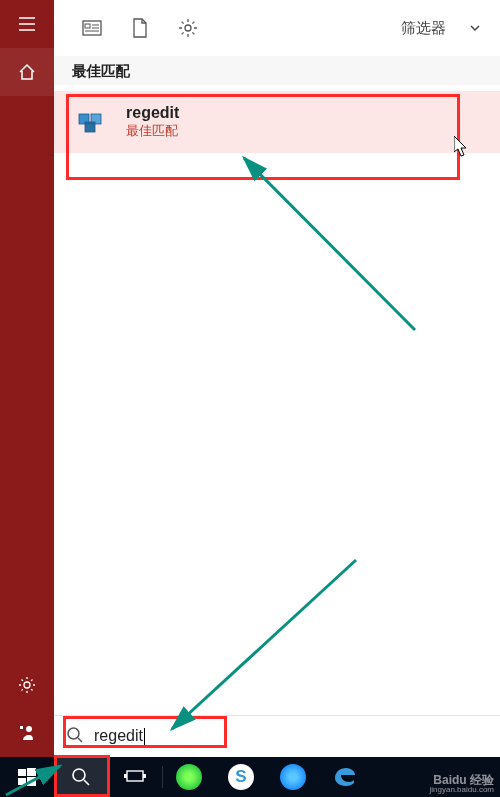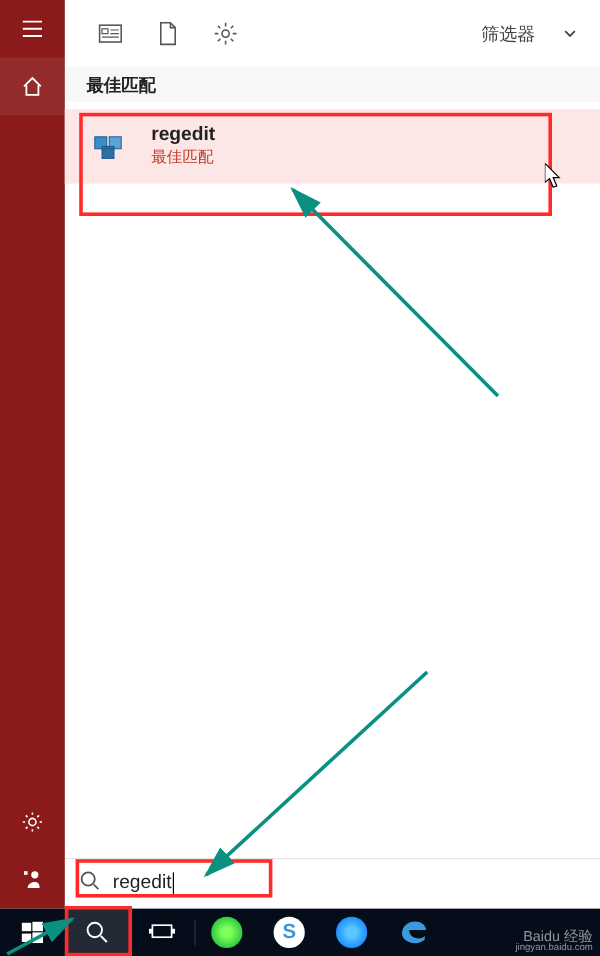--- a/index.html
+++ b/index.html
@@ -121,21 +121,21 @@
     }
     .task-btn.active { background: rgba(255,255,255,0.12); }
     .task-sep { width: 1px; height: 22px; background: rgba(255,255,255,0.15); }
     .task-app { width: 52px; height: 40px; display: flex; align-items: center; justify-content: center; }
     .circle-icon { width: 26px; height: 26px; border-radius: 50%; }
     .watermark {
       position: absolute; right: 6px; bottom: 2px;
       color: rgba(255,255,255,0.55); font-size: 8px; line-height: 10px;
       text-align: right; pointer-events: none;
     }
-    .watermark .big { font-size: 12px; font-weight: 400; }
+    .watermark .big { font-size: 12px; font-weight: 700; }
     .arrow { position: absolute; pointer-events: none; }
     .cursor {
       position: absolute;
       left: 454px;
       top: 136px;
       pointer-events: none;
     }
     .text-cursor {
       display: inline-block; width: 1px; height: 18px;
       background: #000; vertical-align: middle; margin-left: 1px;

